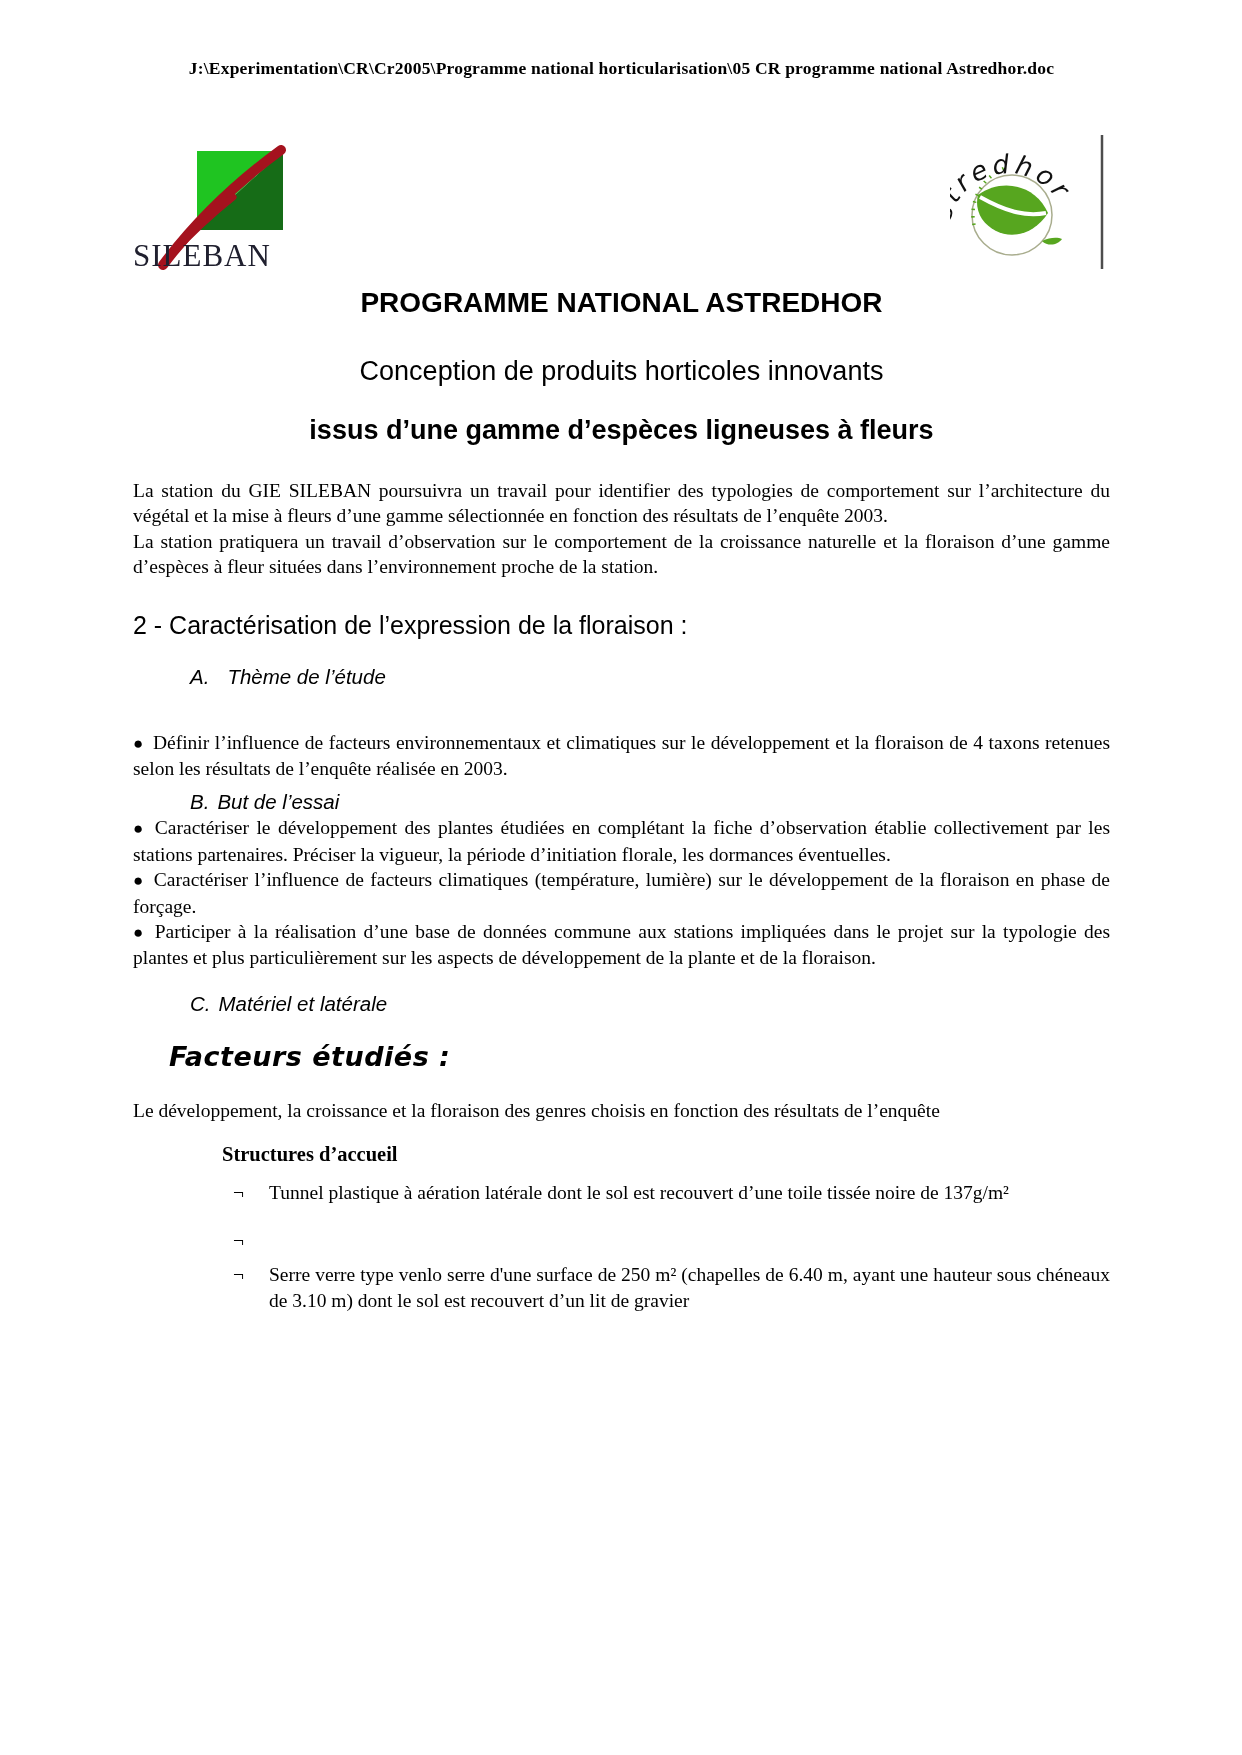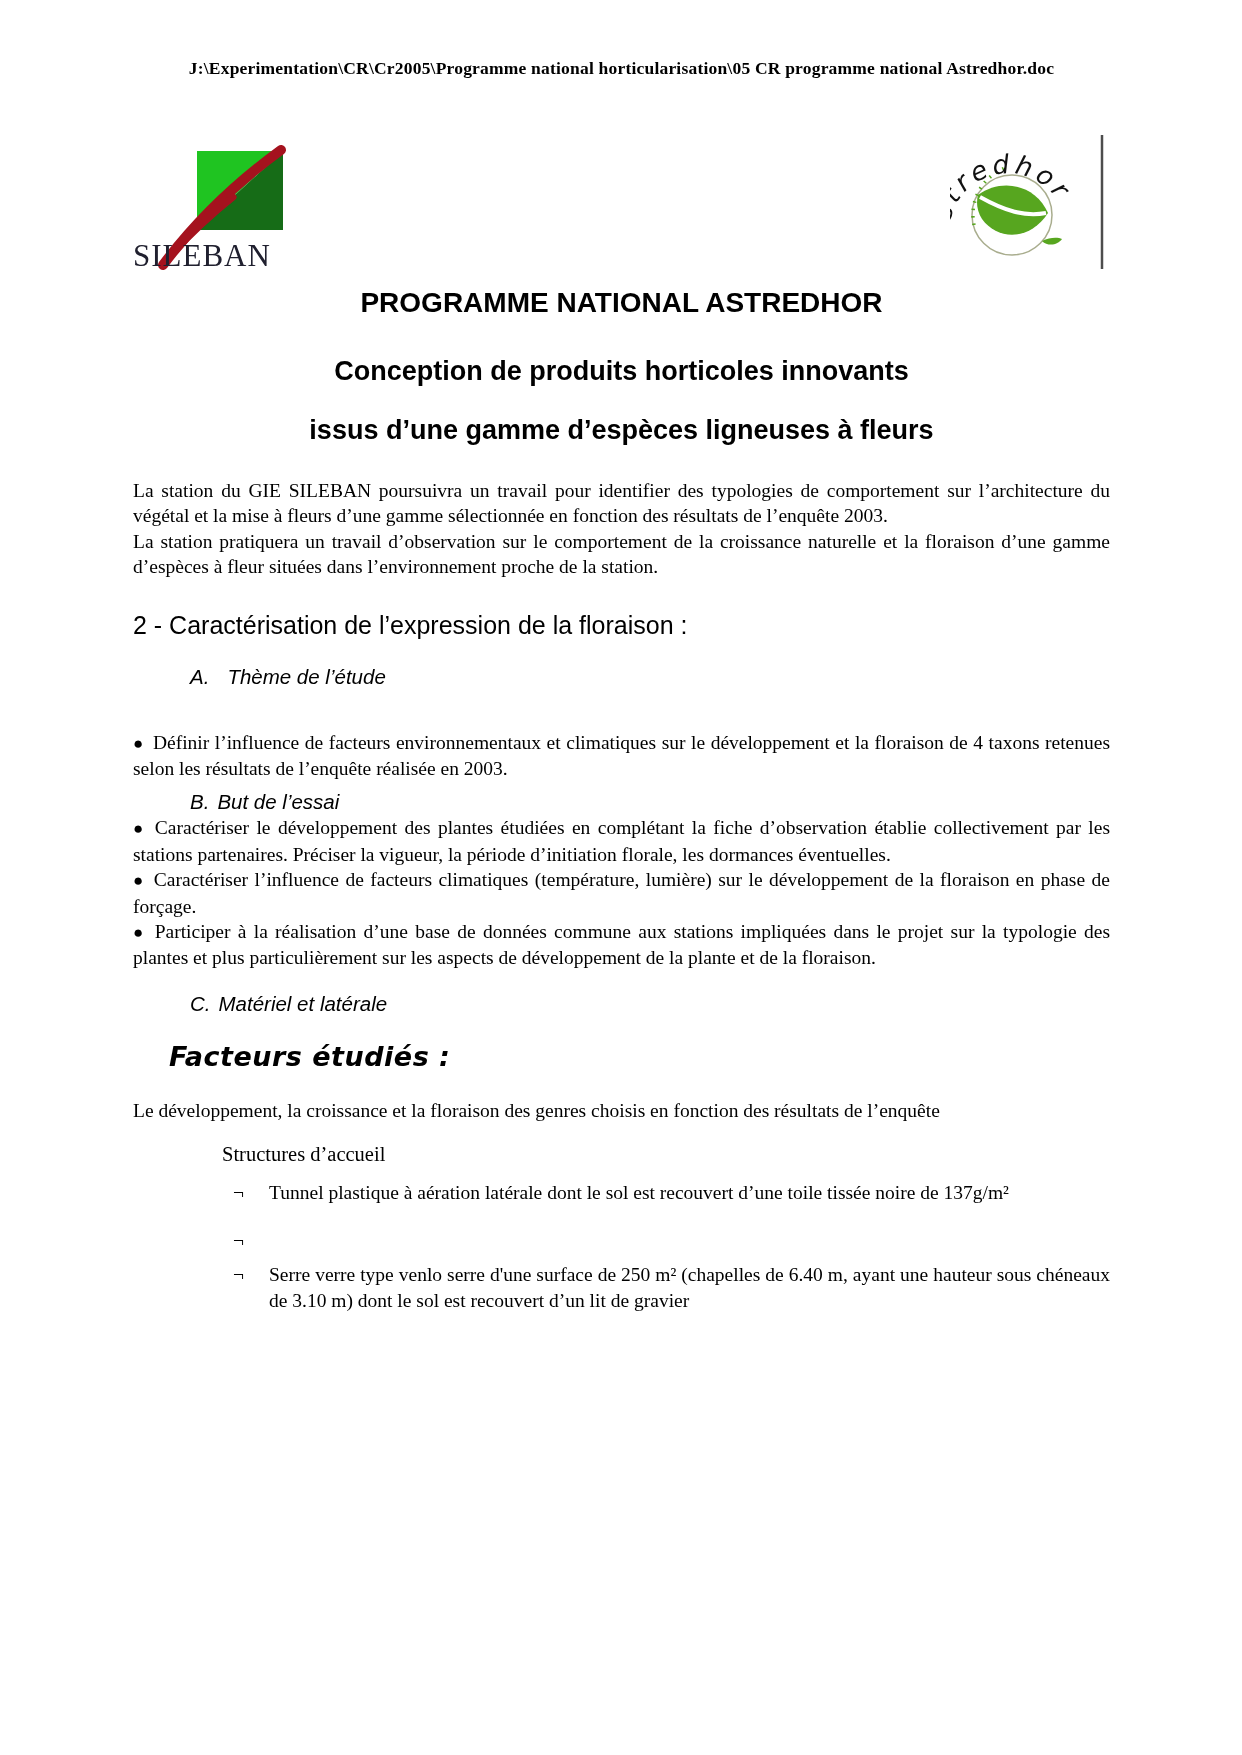--- a/index.html
+++ b/index.html
@@ -35,21 +35,21 @@
     margin-top: 16px;
     text-align: center;
     font-family: "Liberation Sans", sans-serif;
     font-weight: bold;
     font-size: 28px;
   }
   .title-sub1 {
     margin-top: 37px;
     text-align: center;
     font-family: "Liberation Sans", sans-serif;
-    font-weight: bold;
+    font-weight: normal;
     font-size: 27px;
   }
   .title-sub2 {
     margin-top: 28px;
     text-align: center;
     font-family: "Liberation Sans", sans-serif;
     font-weight: bold;
     font-size: 27px;
   }
 
@@ -99,21 +99,21 @@
     padding-left: 36px;
     margin: 0;
   }
   .comic-1 { margin-top: 24px; }
   .comic-2 { margin-top: 14px; font-size: 26px; }
 
   .factors-text { margin-top: 26px; }
 
   .structures-heading {
     font-family: "Liberation Serif", serif;
-    font-weight: normal;
+    font-weight: bold;
     font-size: 20.5px;
     padding-left: 89px;
     margin: 0;
     margin-top: 20px;
   }
 
   .neg-list { margin-top: 14px; }
   .neg-item {
     display: flex;
     align-items: flex-start;

